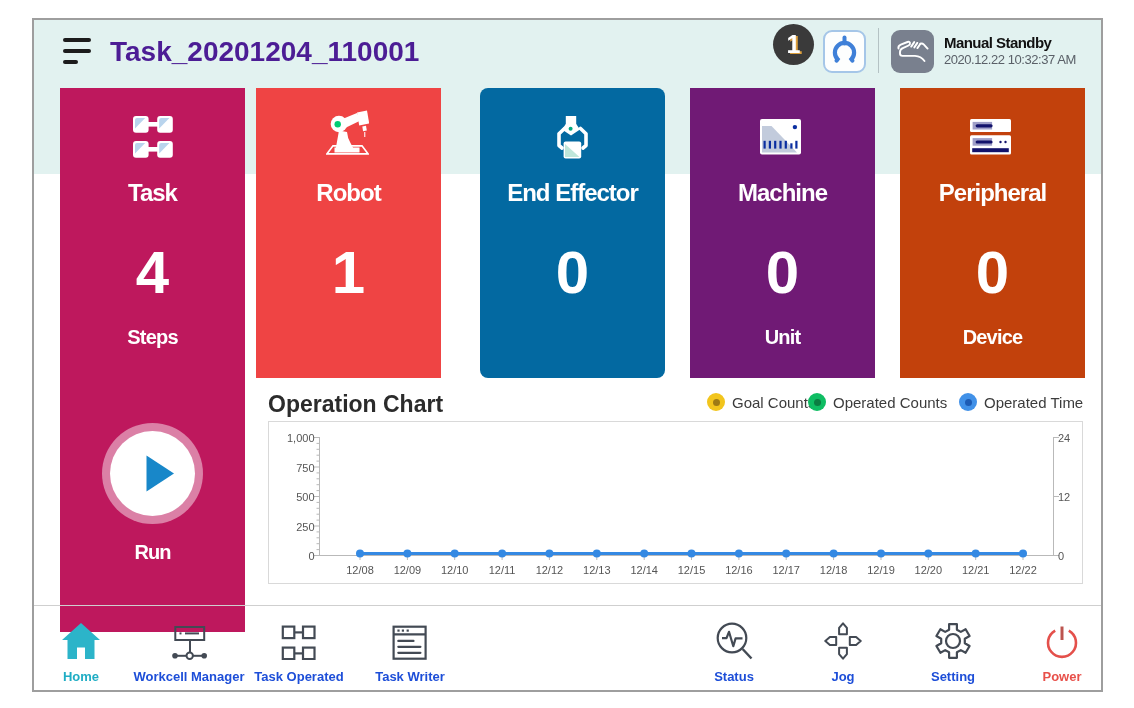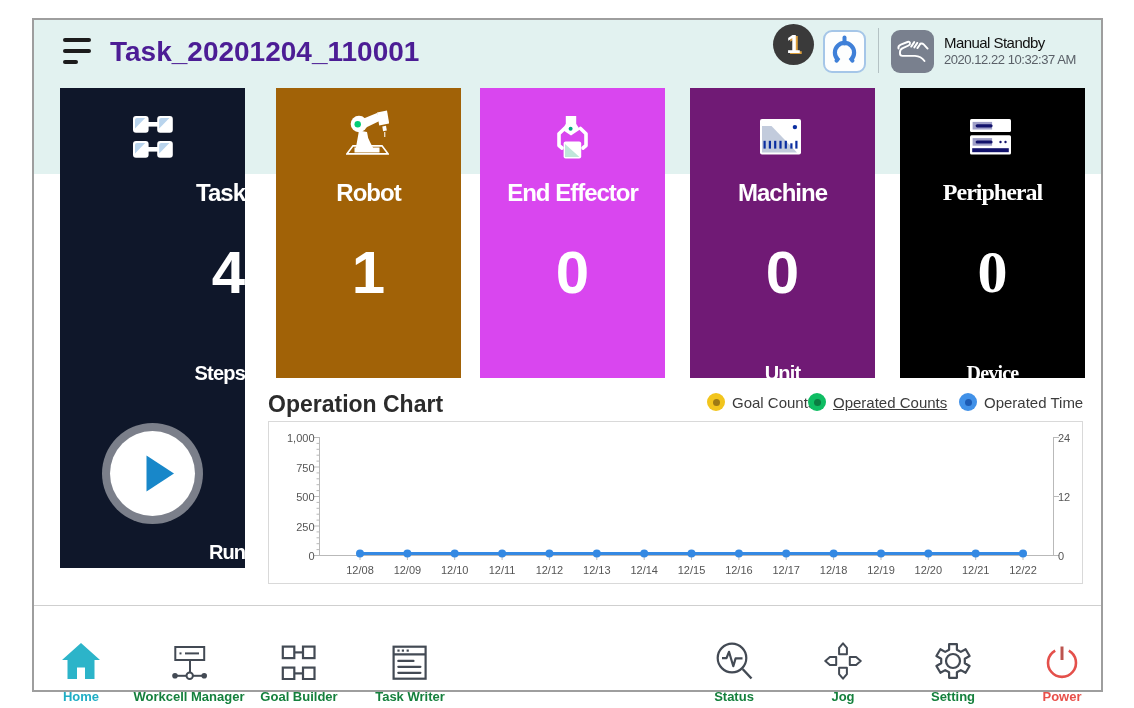--- a/index.html
+++ b/index.html
@@ -6,36 +6,36 @@
 html,body { width:1134px; height:708px; background:#fff; font-family:"Liberation Sans",sans-serif; overflow:hidden; }
 .abs { position:absolute; }
 .frame { left:32px; top:18px; width:1071px; height:674px; border:2px solid #9e9e9e; background:#fff; }
 .header { left:34px; top:20px; width:1067px; height:154px; background:#e2f2f0; }
 .ham { left:63px; width:28px; height:4px; background:#1c1c1c; border-radius:2px; }
 .title { left:110px; top:36px; font-size:28px; font-weight:bold; color:#4c1d95; }
 .badge1 { left:773px; top:24px; width:41px; height:41px; border-radius:50%; background:#3a3a3a; color:#fff; font-size:25px; font-weight:bold; text-align:center; line-height:40px; text-shadow:2px 1px 0 #dc9f3c; }
 .gripbtn { left:823px; top:30px; width:43px; height:43px; border:2px solid #a5c6e8; border-radius:9px; background:#fdfefe; }
 .hdivider { left:878px; top:28px; width:1px; height:45px; background:#b4c2c4; }
 .handbtn { left:891px; top:30px; width:43px; height:43px; border-radius:9px; background:#79808e; }
-.mstitle { left:944px; top:34px; font-size:15px; font-weight:normal; color:#111; letter-spacing:-0.55px; }
+.mstitle { left:944px; top:34px; font-size:15px; font-weight:bold; color:#111; letter-spacing:-0.55px; }
 .msdate { left:944px; top:52px; font-size:13px; color:#5a6068; letter-spacing:-0.45px; }
 .card { top:88px; width:185px; height:290px; color:#fff; text-align:center; }
 .cicon { position:absolute; top:24px; width:100%; height:50px; display:flex; align-items:center; justify-content:center; }
 .ctitle { font-size:24px; font-weight:bold; position:absolute; width:100%; top:91px; letter-spacing:-1px; }
 .cnum { font-size:60px; font-weight:bold; position:absolute; width:100%; top:150px; }
-.clabel { font-size:20px; font-weight:bold; position:absolute; width:100%; top:238px; letter-spacing:-0.8px;margin-top:36px; }
+.clabel { font-size:20px; font-weight:bold; position:absolute; width:100%; top:238px; letter-spacing:-0.8px; }
 .octitle { left:268px; top:391px; font-size:23px; font-weight:bold; color:#2b2b2b; }
 .legend { top:392px; height:20px; display:flex; align-items:center; color:#3c3c3c; font-size:15px; }
 .lgdot { width:18px; height:18px; border-radius:50%; margin-right:7px; position:relative; }
 .lgin { position:absolute; left:5.5px; top:5.5px; width:7px; height:7px; border-radius:50%; }
 .chartbox { left:268px; top:421px; width:815px; height:163px; border:1px solid #d9d9d9; background:#fff; }
 .navline { left:34px; top:605px; width:1067px; height:1px; background:#cfcfcf; }
-.navitem { text-align:center; color:#667080; width:160px; height:62px; white-space:nowrap; top:642px; }
+.navitem { text-align:center; color:#667080; width:160px; height:62px; white-space:nowrap; top:622px; }
 .navitem svg { display:block; margin:0 auto; }
-.navlabel { font-size:13px; font-weight:bold; color:#15803d; position:absolute; top:47px; left:0; width:100%; }
+.navlabel { font-size:13px; font-weight:bold; color:#1d4ed8; position:absolute; top:47px; left:0; width:100%; }
 </style>
 </head>
 <body>
 <div class="abs frame"></div>
 <div class="abs header"></div>
 
 <div class="abs ham" style="top:38px;"></div>
 <div class="abs ham" style="top:49px;"></div>
 <div class="abs ham" style="top:60px; width:15px;"></div>
 <div class="abs title">Task_20201204_110001</div>
@@ -55,21 +55,21 @@
 <path d="M20.2 16.6 L23.2 12.1"></path>
 <path d="M23.3 17.4 L26.3 12.9"></path>
 <path d="M26.4 18.1 L29.4 13.7"></path>
 <path d="M29.4 13.7 Q31.2 12.9 32.7 14.4 L36.6 18.6"></path>
 </g>
 </svg>
 </div>
 <div class="abs mstitle">Manual Standby</div>
 <div class="abs msdate">2020.12.22 10:32:37 AM</div>
 
-<div class="abs card" style="left:60px; height:480px; background:#0f172a;text-align:right;">
+<div class="abs card" style="left:60px; height:544px; background:#be185d;">
   <div class="cicon">
     <svg width="40" height="42" viewBox="0 0 40 42">
       <g>
         <rect x="13" y="6" width="14" height="4.6" fill="#fff"></rect>
         <rect x="0" y="0" width="15.6" height="16.8" rx="3" fill="#fff"></rect>
         <path d="M2 4 Q2 2 4 2 L12.2 2 L2 12.6 Z" fill="#b9d4ed"></path>
         <rect x="24.2" y="0" width="15.6" height="16.8" rx="3" fill="#fff"></rect>
         <path d="M26.2 4 Q26.2 2 28.2 2 L36.4 2 L26.2 12.6 Z" fill="#b9d4ed"></path>
       </g>
       <g transform="translate(0,25)">
@@ -84,40 +84,40 @@
   <div class="ctitle">Task</div>
   <div class="cnum">4</div>
   <div class="clabel">Steps</div>
   <div style="position:absolute; top:335px; left:42px; width:101px; height:101px; border-radius:50%; background:rgba(255,255,255,0.45);"></div>
   <div style="position:absolute; top:343px; left:50px; width:85px; height:85px; border-radius:50%; background:#fff;"></div>
   <svg style="position:absolute; top:367px; left:85px;" width="29" height="37" viewBox="0 0 29 37">
       <path d="M1.5 0.5 L29 18.5 L1.5 36.5 Z" fill="#1887c9"></path>
     </svg>
   <div style="position:absolute; top:453px; width:100%; font-size:20px; font-weight:bold; letter-spacing:-1px;">Run</div>
 </div>
-<div class="abs card" style="left:276px; background:#a16207;">
+<div class="abs card" style="left:256px; background:#ef4444;">
   <div class="cicon">
     <svg width="43" height="45" viewBox="0 0 43 45" style="position:relative; top:-5px; left:-1px;">
       <polygon points="1,43.8 42,43.8 36,35.8 7,35.8" fill="none" stroke="#fff" stroke-width="1.7"></polygon>
       <g fill="#fff">
         <rect x="8.5" y="37.5" width="25" height="5"></rect>
         <path d="M9.5 40 L13 20.5 L21 22 Q21.5 28 24.5 33 Q26.5 36.5 28 40 Z"></path>
         <path d="M14 10 L31 3 L34.5 10.5 L17 19 Z"></path>
         <circle cx="13" cy="14" r="8.3"></circle>
         <polygon points="31,2.5 41,0.5 43.2,13.5 33.2,15.5"></polygon>
         <polygon points="36.3,16.5 40,15.8 40.8,20.5 37.1,21.2"></polygon>
         <rect x="38" y="22" width="1.4" height="5" opacity="0.75"></rect>
       </g>
       <circle cx="11.7" cy="14.3" r="3.2" fill="#02cd75"></circle>
     </svg>
   </div>
   <div class="ctitle">Robot</div>
   <div class="cnum">1</div>
 </div>
-<div class="abs card" style="left:480px; background:#d946ef;">
+<div class="abs card" style="left:480px; background:#0369a1;border-radius:8px;">
   <div class="cicon">
     <svg width="31" height="43" viewBox="0 0 31 43">
       <g fill="none" stroke="#fff" stroke-width="3.6" stroke-linecap="round" stroke-linejoin="round">
         <path d="M7.5 12.5 L2 17.8 L2 29.5 L5 32"></path>
         <path d="M23.5 12.5 L29 17.8 L29 29.5 L26 32"></path>
       </g>
       <rect x="8.8" y="0" width="10.4" height="10" fill="#fff"></rect>
       <polygon points="8.8,8 19.2,8 23,13.5 14,19.5 5,13.5" fill="#fff"></polygon>
       <circle cx="13.6" cy="12.8" r="2" fill="#03a981"></circle>
       <rect x="6.6" y="25.5" width="17.6" height="17" rx="2" fill="#fff"></rect>
@@ -141,21 +141,21 @@
         <rect x="24.7" y="21.8" width="2.2" height="7.8"></rect>
         <rect x="30.3" y="24.3" width="2.2" height="5.3"></rect>
         <rect x="35.3" y="21.8" width="2.2" height="7.8"></rect>
       </g>
     </svg>
   </div>
   <div class="ctitle">Machine</div>
   <div class="cnum">0</div>
   <div class="clabel">Unit</div>
 </div>
-<div class="abs card" style="left:900px; background:#000000;font-family:Liberation Serif, serif;">
+<div class="abs card" style="left:900px; background:#c2410c;">
   <div class="cicon">
     <svg width="41" height="36" viewBox="0 0 41 36" style="position:relative; left:-2.5px;">
       <rect x="0" y="0" width="41" height="13" rx="1.5" fill="#fff"></rect>
       <rect x="2.6" y="2.9" width="19.5" height="7.6" fill="#9f9fc8"></rect>
       <rect x="5.6" y="5.2" width="17" height="3.2" rx="1.6" fill="#12126b"></rect>
       <rect x="0" y="16.2" width="41" height="19.4" rx="1.5" fill="#fff"></rect>
       <rect x="2.6" y="19.1" width="19.5" height="7.6" fill="#9f9fc8"></rect>
       <rect x="5.6" y="21.4" width="17" height="3.2" rx="1.6" fill="#12126b"></rect>
       <circle cx="30.5" cy="23" r="1.2" fill="#12126b"></circle>
       <circle cx="35.5" cy="23" r="1.2" fill="#12126b"></circle>
@@ -167,21 +167,21 @@
   <div class="clabel">Device</div>
 </div>
 
 <div class="abs octitle">Operation Chart</div>
 <div class="abs legend" style="left:707px;align-items:center;">
   <span class="lgdot" style="background:#f2c51d;">
       <span class="lgin" style="background:#9d7a15;"></span>
     </span>
     <span>Goal Counts</span>
 </div>
-<div class="abs legend" style="left:808px;text-decoration:underline;">
+<div class="abs legend" style="left:808px;">
   <span class="lgdot" style="background:#0fbd63;">
       <span class="lgin" style="background:#0b7d42;"></span>
     </span>
     <span>Operated Counts</span>
 </div>
 <div class="abs legend" style="left:959px;">
   <span class="lgdot" style="background:#4191e8;">
       <span class="lgin" style="background:#1d5cb5;"></span>
     </span>
     <span>Operated Time</span>
@@ -301,21 +301,21 @@
   <svg width="36" height="38" viewBox="0 0 36 38">
     <g fill="none" stroke="#434a54" stroke-width="2.2">
       <rect x="1.8" y="4.6" width="11.5" height="11.5"></rect>
       <rect x="22" y="4.6" width="11.5" height="11.5"></rect>
       <line x1="13.3" y1="10.4" x2="22" y2="10.4"></line>
       <rect x="1.8" y="25.6" width="11.5" height="11.5"></rect>
       <rect x="22" y="25.6" width="11.5" height="11.5"></rect>
       <line x1="13.3" y1="31.4" x2="22" y2="31.4"></line>
     </g>
   </svg>
-  <div class="navlabel">Goal Builder</div>
+  <div class="navlabel">Task Operated</div>
 </div>
 <div class="abs navitem" style="left:330px;">
   <svg width="36" height="38" viewBox="0 0 36 38">
     <g fill="none" stroke="#434a54" stroke-width="2.2">
       <rect x="1.6" y="4.7" width="32" height="32"></rect>
       <line x1="1.6" y1="12.4" x2="33.6" y2="12.4"></line>
     </g>
     <g fill="#434a54">
       <rect x="5.4" y="7.5" width="2.2" height="2.2"></rect>
         <rect x="9.8" y="7.5" width="2.2" height="2.2"></rect>

